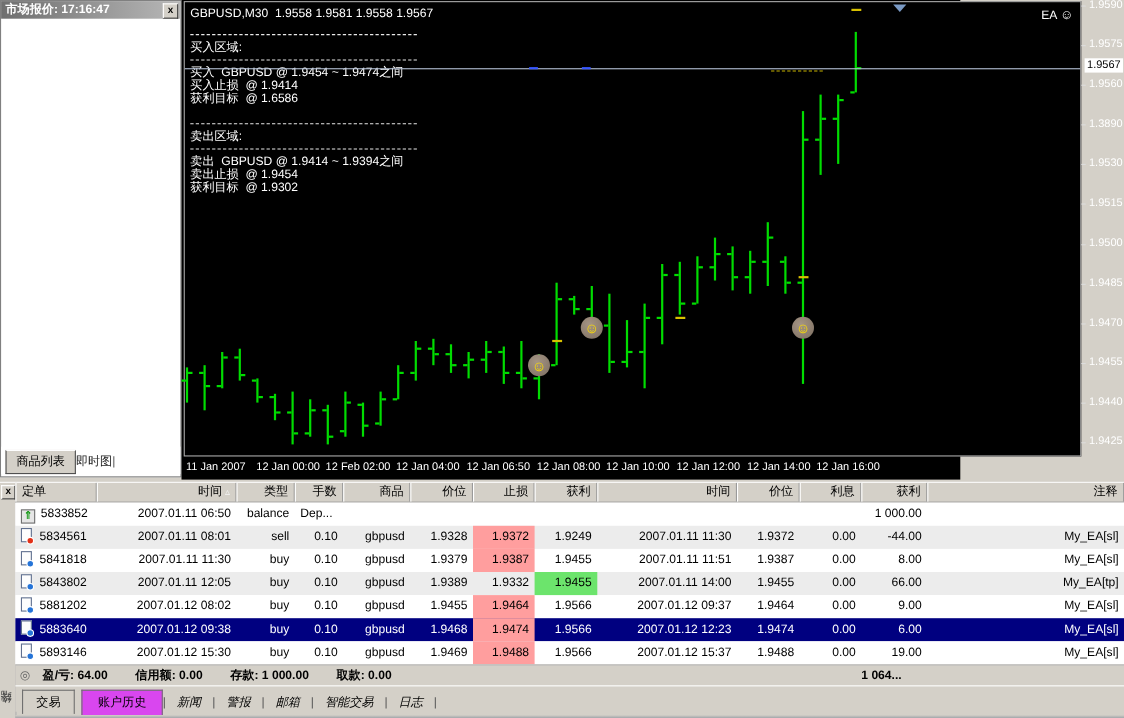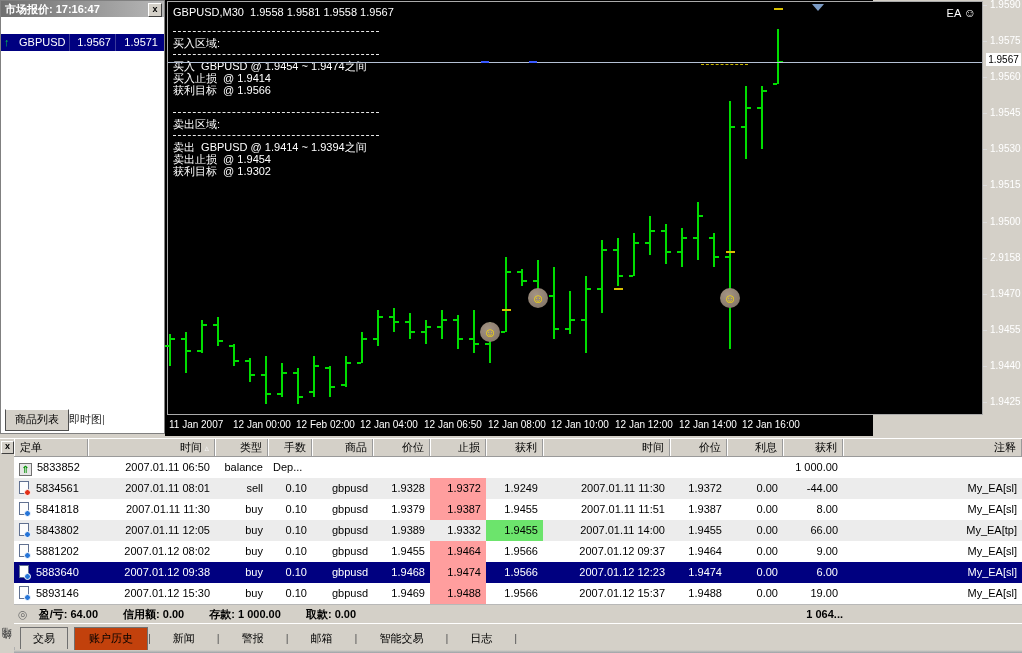--- a/index.html
+++ b/index.html
@@ -74,49 +74,46 @@
   .t-row .cell.left{text-align:left;}
   .ic-deposit{display:inline-block;width:13px;height:13px;box-sizing:border-box;border:1px solid #707070;background:#e6e6e6;
     color:#009000;font-weight:bold;font-size:10px;line-height:11px;text-align:center;vertical-align:-2px;margin-right:5px;}
   .ic-doc{display:inline-block;position:relative;width:10px;height:13px;box-sizing:border-box;border:1px solid #607090;background:#fdfdfd;vertical-align:-2px;margin-right:7px;}
   .ic-doc i{position:absolute;right:-3px;bottom:-3px;width:7px;height:7px;border-radius:50%;border:1px solid #fff;box-sizing:border-box;}
   .ic-doc.buy i{background:#2574d8;}
   .ic-doc.sell i{background:#e23018;}
   .t-summary{position:relative;height:18px;line-height:18px;font-weight:bold;background:#d4d0c8;border-top:1px solid #b8b8b8;}
   .t-summary .dot{font-weight:normal;color:#666;margin:0 8px 0 4px;}
   .t-summary .s-item{margin-right:22px;}
-  .t-summary .s-total{position:absolute;left:769px;width:60px;text-align:right;top:0;}
+  .t-summary .s-total{position:absolute;left:769px;width:60px;top:0;}
   .t-tabs{position:absolute;left:0;right:0;bottom:7px;height:24px;padding-top:3px;box-sizing:border-box;background:#d4d0c8;border-top:1px solid #fff;}
   .ttab{display:inline-block;padding:3px 12px;margin-left:6px;border:1px solid #707070;border-bottom:none;background:#d4d0c8;}
-  .ttab.active{background:#c2410c;position:relative;z-index:2;padding:3px 14px 4px 14px;}
-  .tlabel{display:inline-block;padding:3px 22px;}
+  .ttab.active{background:#d946ef;position:relative;z-index:2;padding:3px 14px 4px 14px;}
+  .tlabel{display:inline-block;padding:3px 10px;font-style:italic;}
   .tab-sep{color:#555;}
   .t-bottom-edge{position:absolute;left:0;right:0;bottom:0;height:4px;background:linear-gradient(#d4d0c8,#8a929c);}
 </style>
 </head>
 <body>
 
 <div id="market-watch">
   <div class="mw-caption">
     <span>市场报价: 17:16:47</span>
     <span class="mw-close">x</span>
   </div>
-  <div class="mw-row">
-    <span class="mw-arrow">↑</span><span class="mw-sym">GBPUSD</span><span class="mw-bid">1.9567</span><span class="mw-ask">1.9571</span>
-  </div>
   <div class="mw-tabs">
     <span class="mwtab">商品列表</span><span class="mwtab-flat">即时图</span><span class="mw-tab-sep">|</span>
   </div>
 </div>
 
 <div id="chart-panel">
   <div id="plot">
     <div class="chart-title">GBPUSD,M30  1.9558 1.9581 1.9558 1.9567</div>
     <div class="ea-label"><span>EA</span> <span class="ea-face">☺</span></div>
-    <div class="anno" id="annotation"><div class="anno-sep"></div><div>买入区域: </div><div class="anno-sep"></div><div>买入  GBPUSD @ 1.9454 ~ 1.9474之间</div><div>买入止损  @ 1.9414</div><div>获利目标  @ 1.9566</div><div class="anno-gap"></div><div class="anno-sep"></div><div>卖出区域: </div><div class="anno-sep"></div><div>卖出  GBPUSD @ 1.9414 ~ 1.9394之间</div><div>卖出止损  @ 1.9454</div><div>获利目标  @ 1.9302</div></div>
+    <div class="anno" id="annotation"><div class="anno-sep"></div><div>买入区域: </div><div class="anno-sep"></div><div>买入  GBPUSD @ 1.9454 ~ 1.9474之间</div><div>买入止损  @ 1.9414</div><div>获利目标  @ 1.6586</div><div class="anno-gap"></div><div class="anno-sep"></div><div>卖出区域: </div><div class="anno-sep"></div><div>卖出  GBPUSD @ 1.9414 ~ 1.9394之间</div><div>卖出止损  @ 1.9454</div><div>获利目标  @ 1.9302</div></div>
     <div id="bars-layer">
         <div class="bar-line" style="left: 1px; top: 332px; width: 2px; height: 32px; background: rgb(0, 221, 0);"></div>
         <div class="bar-tick" style="left: -3px; top: 343px; width: 4px; height: 2px; background: rgb(0, 221, 0);"></div>
         <div class="bar-tick" style="left: 3px; top: 336px; width: 4px; height: 2px; background: rgb(0, 221, 0);"></div>
         <div class="bar-line" style="left: 17px; top: 330px; width: 2px; height: 41px; background: rgb(0, 221, 0);"></div>
         <div class="bar-tick" style="left: 13px; top: 336px; width: 4px; height: 2px; background: rgb(0, 221, 0);"></div>
         <div class="bar-tick" style="left: 19px; top: 348px; width: 4px; height: 2px; background: rgb(0, 221, 0);"></div>
         <div class="bar-line" style="left: 33px; top: 318px; width: 2px; height: 33px; background: rgb(0, 221, 0);"></div>
         <div class="bar-tick" style="left: 29px; top: 348px; width: 4px; height: 2px; background: rgb(0, 221, 0);"></div>
         <div class="bar-tick" style="left: 35px; top: 322px; width: 4px; height: 2px; background: rgb(0, 221, 0);"></div>
@@ -245,29 +242,29 @@
       </div>
   </div>
   <div id="price-axis">
       <div class="pa-tick" style="top: 5px;"></div>
       <div class="pa-label" style="top: -1px;">1.9590</div>
       <div class="pa-tick" style="top: 41px;"></div>
       <div class="pa-label" style="top: 35px;">1.9575</div>
       <div class="pa-tick" style="top: 77px;"></div>
       <div class="pa-label" style="top: 71px;">1.9560</div>
       <div class="pa-tick" style="top: 113px;"></div>
-      <div class="pa-label" style="top: 107px;">1.9545</div>
+      <div class="pa-label" style="top: 107px;">1.3890</div>
       <div class="pa-tick" style="top: 149px;"></div>
       <div class="pa-label" style="top: 143px;">1.9530</div>
       <div class="pa-tick" style="top: 185px;"></div>
       <div class="pa-label" style="top: 179px;">1.9515</div>
       <div class="pa-tick" style="top: 222px;"></div>
       <div class="pa-label" style="top: 216px;">1.9500</div>
       <div class="pa-tick" style="top: 258px;"></div>
-      <div class="pa-label" style="top: 252px;">2.9158</div>
+      <div class="pa-label" style="top: 252px;">1.9485</div>
       <div class="pa-tick" style="top: 294px;"></div>
       <div class="pa-label" style="top: 288px;">1.9470</div>
       <div class="pa-tick" style="top: 330px;"></div>
       <div class="pa-label" style="top: 324px;">1.9455</div>
       <div class="pa-tick" style="top: 366px;"></div>
       <div class="pa-label" style="top: 360px;">1.9440</div>
       <div class="pa-tick" style="top: 402px;"></div>
       <div class="pa-label" style="top: 396px;">1.9425</div>
       <div class="pa-current" style="top: 53px;">1.9567</div>
     </div>

